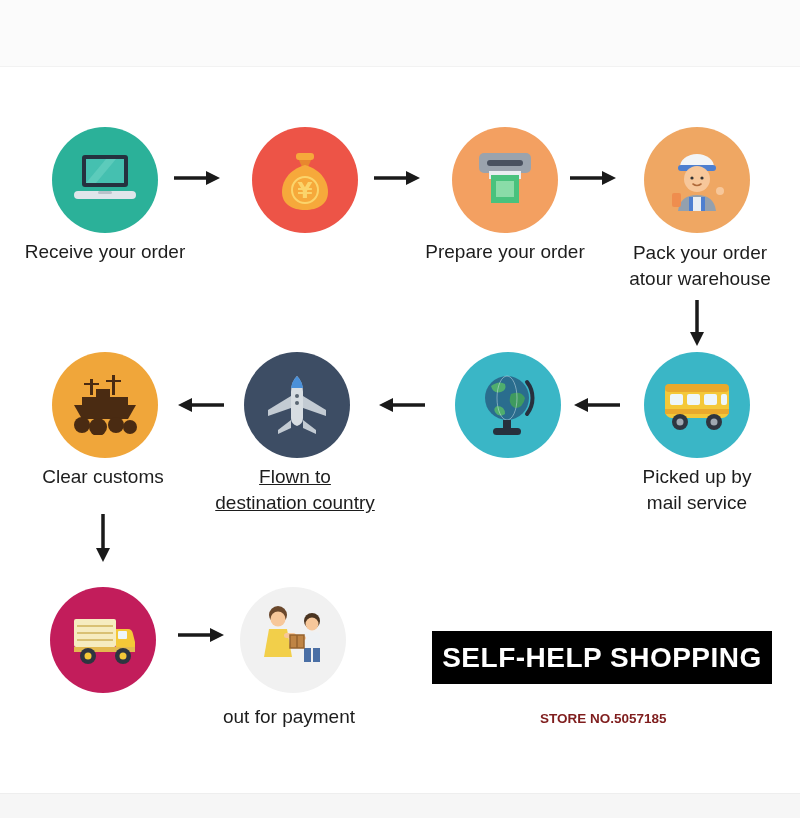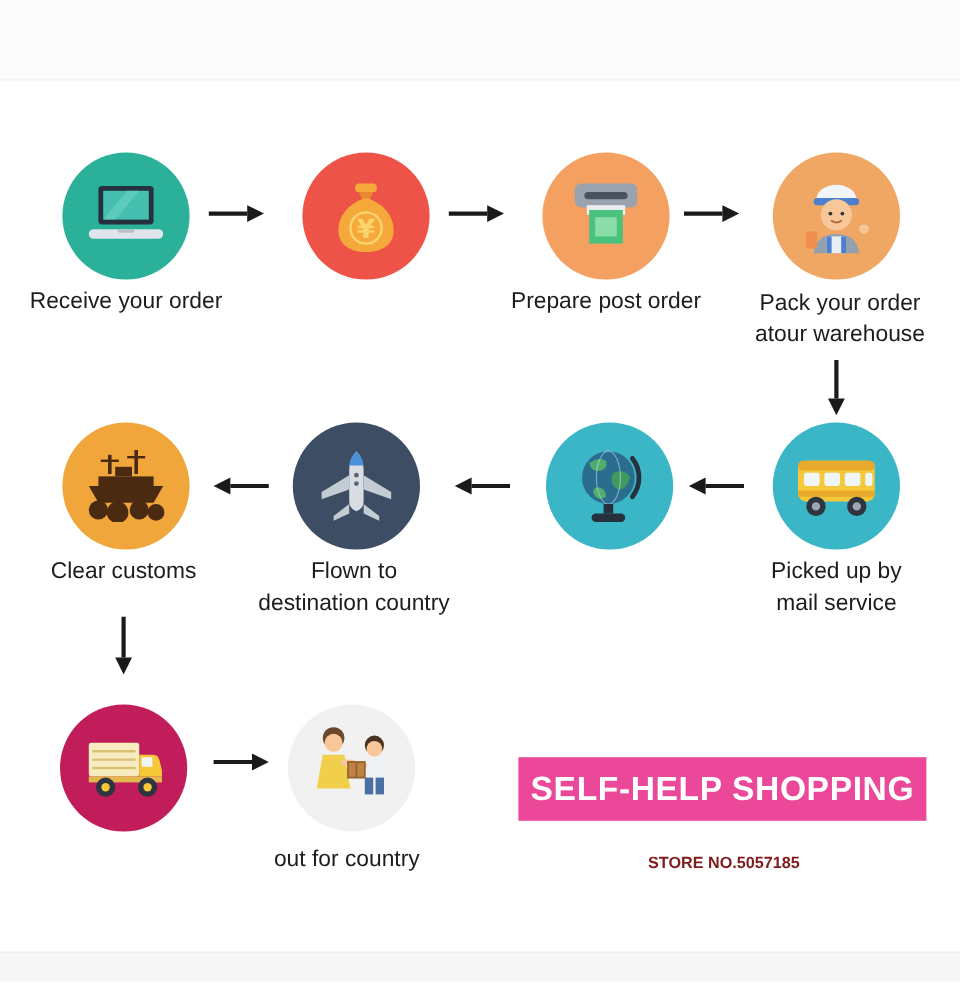--- a/index.html
+++ b/index.html
@@ -55,21 +55,21 @@
 
   <div class="circle" style="left: 452px; top: 127px; background: rgb(243, 160, 97);">
     <svg width="60" height="62" viewBox="0 0 60 62">
       <rect x="4" y="4" width="52" height="20" rx="5" fill="#9aa3ad"></rect>
       <rect x="12" y="11" width="36" height="6" rx="3" fill="#4a5260"></rect>
       <rect x="14" y="22" width="32" height="8" fill="#e9edf0"></rect>
       <rect x="16" y="26" width="28" height="28" fill="#49c27d"></rect>
       <rect x="21" y="32" width="18" height="16" fill="#8adca8"></rect>
     </svg>
   </div>
-  <div class="step-label" style="left:395px; top:239px; width:220px;">Prepare post order</div>
+  <div class="step-label" style="left:395px; top:239px; width:220px;">Prepare your order</div>
 
   <svg class="arrow" style="left:568px; top:168px;" width="50" height="20" viewBox="0 0 50 20">
     <line x1="2" y1="10" x2="34" y2="10" stroke="#1a1a1a" stroke-width="3.5"></line>
     <polygon points="34,3 48,10 34,17" fill="#1a1a1a"></polygon>
   </svg>
 
   <div class="circle" style="left: 644px; top: 127px; background: rgb(239, 167, 99);">
     <svg width="66" height="66" viewBox="0 0 66 66">
       <path d="M16 20 a17 13 0 0 1 34 0 z" fill="#f2f5f8"></path>
       <rect x="14" y="18" width="38" height="6" rx="3" fill="#4d7fd0"></rect>
@@ -139,21 +139,21 @@
       <path d="M31 2 q6 6 6 16 v26 q0 6 -6 8 q-6 -2 -6 -8 V18 q0 -10 6 -16 z" fill="#d7dde2"></path>
       <path d="M31 2 q5 5 6 12 h-12 q1 -7 6 -12 z" fill="#4a90d9"></path>
       <polygon points="25,22 2,36 2,42 25,34" fill="#c3cbd3"></polygon>
       <polygon points="37,22 60,36 60,42 37,34" fill="#c3cbd3"></polygon>
       <polygon points="25,46 12,56 12,60 25,54" fill="#c3cbd3"></polygon>
       <polygon points="37,46 50,56 50,60 37,54" fill="#c3cbd3"></polygon>
       <circle cx="31" cy="22" r="2" fill="#5a6672"></circle>
       <circle cx="31" cy="29" r="2" fill="#5a6672"></circle>
     </svg>
   </div>
-  <div class="step-label" style="left:185px; top:464px; width:220px;">Flown to
+  <div class="step-label" style="left:185px; top:464px; width:220px;text-decoration:underline;">Flown to
 destination country</div>
 
   <svg class="arrow" style="left:176px; top:395px;" width="50" height="20" viewBox="0 0 50 20">
     <line x1="48" y1="10" x2="16" y2="10" stroke="#1a1a1a" stroke-width="3.5"></line>
     <polygon points="16,3 2,10 16,17" fill="#1a1a1a"></polygon>
   </svg>
 
   <div class="circle" style="left: 52px; top: 352px; background: rgb(240, 166, 58);">
     <svg width="70" height="60" viewBox="0 0 70 60">
       <rect x="20" y="4" width="3" height="16" fill="#4a2b12"></rect>
@@ -206,17 +206,17 @@
       <circle cx="56" cy="18" r="8" fill="#4a3421"></circle>
       <circle cx="56" cy="21" r="6.5" fill="#f7c79a"></circle>
       <rect x="48" y="29" width="16" height="16" rx="3" fill="#eef1f4"></rect>
       <rect x="48" y="45" width="7" height="14" fill="#4a6fa5"></rect>
       <rect x="57" y="45" width="7" height="14" fill="#4a6fa5"></rect>
       <rect x="42" y="33" width="8" height="4" rx="2" fill="#f7c79a"></rect>
       <rect x="34" y="32" width="14" height="13" fill="#bf8444" stroke="#96632e" stroke-width="1.5"></rect>
       <line x1="41" y1="32" x2="41" y2="45" stroke="#96632e" stroke-width="1.5"></line>
     </svg>
   </div>
-  <div class="step-label" style="left:189px; top:704px; width:200px;">out for country</div>
-
-  <div class="banner" style="background: #ec4899;">SELF-HELP SHOPPING</div>
+  <div class="step-label" style="left:189px; top:704px; width:200px;">out for payment</div>
+
+  <div class="banner" style="background: #000000;">SELF-HELP SHOPPING</div>
   <div class="store-no">STORE NO.5057185</div>
 </div>
 
 </body></html>

